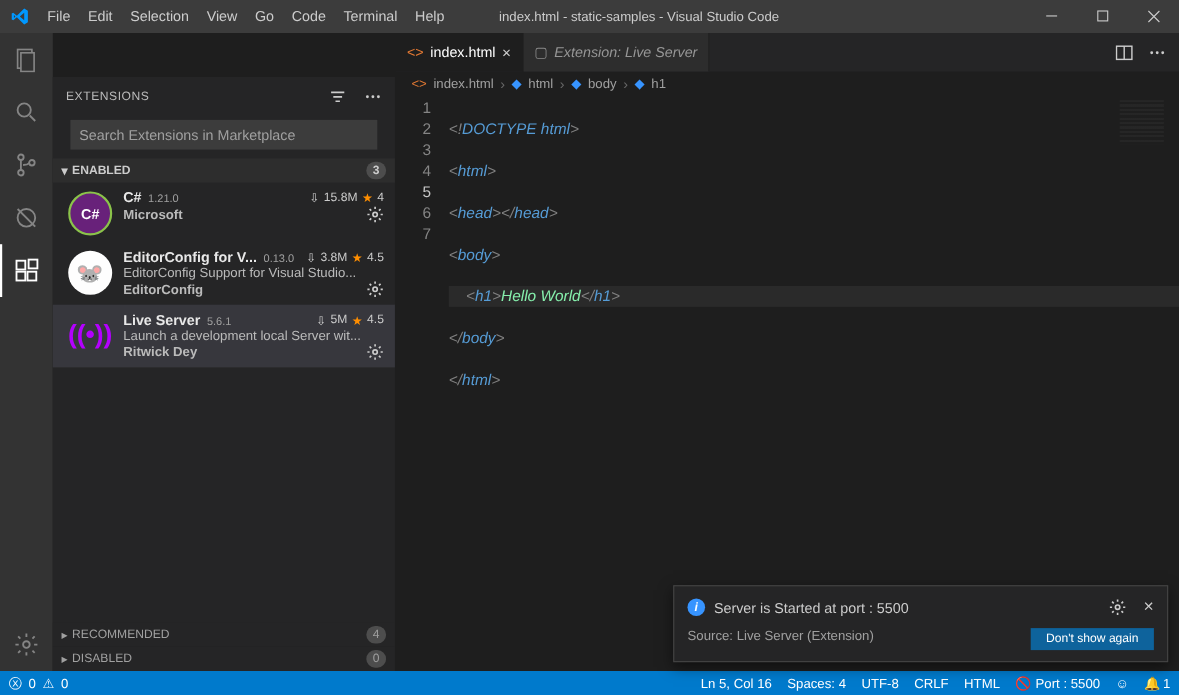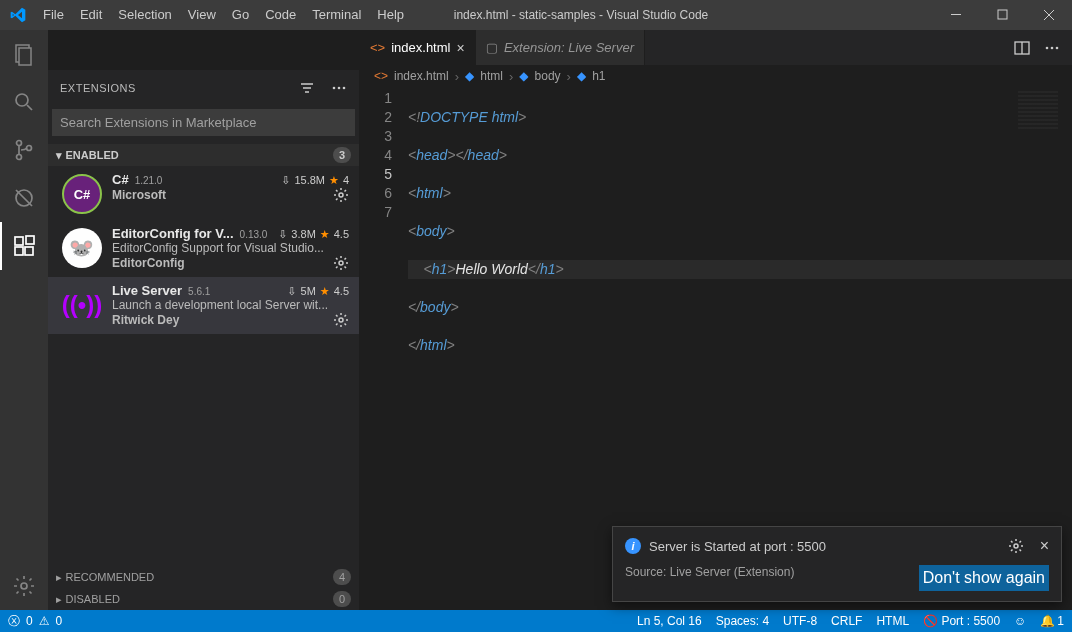--- a/index.html
+++ b/index.html
@@ -22,21 +22,21 @@
 .act-top { flex: 1; }
 .act-item { width: 48px; height: 48px; display: flex; align-items: center; justify-content: center; color: #858585; position: relative; }
 .act-item.active { color: #ffffff; }
 .act-item.active::before { content: ""; position: absolute; left: 0; top: 0; bottom: 0; width: 2px; background: #ffffff; }
 
 
 .sidebar { width: 312px; background: #252526; display: flex; flex-direction: column; border-right: 1px solid #1e1e1e; margin-top: 40px; }
 .side-hdr { height: 35px; display: flex; align-items: center; padding: 0 12px; color: #bbbbbb; font-size: 11px; letter-spacing: 0.5px; }
 .side-hdr-title { flex: 1; }
 .side-hdr-icons { display: flex; gap: 16px; color: #cccccc; }
-.search-row { padding: 4px 4px 8px; }
+.search-row { padding: 4px 16px 8px; }
 .search-input { width: 100%; background: #3c3c3c; border: none; color: #cccccc; padding: 6px 8px; font-size: 13px; outline: none; }
 .search-input::placeholder { color: #a0a0a0; }
 
 .sec-hdr { height: 22px; display: flex; align-items: center; background: #2d2d2d; padding: 0 8px; font-size: 11px; font-weight: 600; color: #cccccc; }
 .sec-hdr .chev { margin-right: 4px; }
 .sec-hdr .count-badge { margin-left: auto; background: #4d4d4d; border-radius: 8px; padding: 0 6px; height: 16px; line-height: 16px; font-size: 11px; }
 
 .ext-item { display: flex; padding: 6px 10px 6px 14px; gap: 10px; }
 .ext-item.selected { background: #37373d; }
 .ext-icon { width: 40px; height: 40px; border-radius: 6px; display: flex; align-items: center; justify-content: center; font-weight: bold; font-size: 14px; color: #111; flex-shrink: 0; margin-top: 2px; }
@@ -69,33 +69,33 @@
 .bc-icon { color: #e37933; }
 .bc-cube { color: #3794ff; }
 .bc-sep { color: #666; font-size: 13px; }
 
 .code { flex: 1; display: flex; font-family: Consolas, monospace; font-size: 14px; line-height: 19px; position: relative; padding-top: 2px; }
 .gutter { width: 48px; text-align: right; color: #858585; padding-right: 16px; user-select: none; }
 .gutter .cur { color: #c6c6c6; }
 .codelines { flex: 1; white-space: pre; }
 .t-gray { color: #808080; }
 .t-blue { color: #569cd6; }
-.t-text { color: #e5e5e5; margin-top: 32px; }
+.t-text { color: #86efac; margin-top: 32px; }
 .cl-row { height: 19px; font-style: italic; }
 .cl-row.hl { background: #2a2a2a; }
 .minimap { position: absolute; right: 14px; top: 4px; width: 40px; height: 40px; background: repeating-linear-gradient(#2b2b2b, #2b2b2b 2px, #1e1e1e 2px, #1e1e1e 4px); opacity: .6; }
 
 
 .toast { position: absolute; right: 10px; bottom: 30px; width: 450px; background: #252526; border: 1px solid #454545; padding: 10px 12px; box-shadow: 0 4px 12px rgba(0,0,0,.5); }
 .toast-row1 { display: flex; align-items: center; gap: 8px; color: #cccccc; }
 .toast-row1 .spacer { flex: 1; }
 .info-icon { width: 16px; height: 16px; border-radius: 50%; background: #3794ff; color: #fff; display: inline-flex; align-items: center; justify-content: center; font-size: 11px; font-style: italic; font-weight: bold; }
 .toast-row2 { display: flex; align-items: flex-start; margin-top: 10px; }
 .toast-src { color: #a0a0a0; font-size: 12px; flex: 1; }
-.btn { background: #0e639c; color: #fff; padding: 4px 4px; font-size: 16px; border: none; }
+.btn { background: #0e639c; color: #fff; padding: 4px 14px; font-size: 11px; border: none; }
 
 
 .status { height: 22px; background: #007acc; display: flex; align-items: center; color: #fff; font-size: 12px; padding: 0 8px; gap: 8px; }
 .status .left { display: flex; gap: 6px; align-items: center; }
 .status .right { margin-left: auto; display: flex; gap: 14px; align-items: center; }
 .bell-badge { display: flex; align-items: center; gap: 2px; }
 
 svg { display: block; }
 </style>
 </head>
@@ -350,22 +350,22 @@
         <div>1</div>
         <div>2</div>
         <div>3</div>
         <div>4</div>
         <div class="cur">5</div>
         <div>6</div>
         <div>7</div>
       </div>
       <div class="codelines">
 <div class="cl-row"><span class="t-gray">&lt;!</span><span class="t-blue">DOCTYPE</span><span class="t-blue"> html</span><span class="t-gray">&gt;</span></div>
+<div class="cl-row"><span class="t-gray">&lt;</span><span class="t-blue">html</span><span class="t-gray">&gt;</span></div>
 <div class="cl-row"><span class="t-gray">&lt;</span><span class="t-blue">head</span><span class="t-gray">&gt;&lt;/</span><span class="t-blue">head</span><span class="t-gray">&gt;</span></div>
-<div class="cl-row"><span class="t-gray">&lt;</span><span class="t-blue">html</span><span class="t-gray">&gt;</span></div>
 <div class="cl-row"><span class="t-gray">&lt;</span><span class="t-blue">body</span><span class="t-gray">&gt;</span></div>
 <div class="cl-row hl"><span class="t-gray">    &lt;</span><span class="t-blue">h1</span><span class="t-gray">&gt;</span><span class="t-text">Hello World</span><span class="t-gray">&lt;/</span><span class="t-blue">h1</span><span class="t-gray">&gt;</span></div>
 <div class="cl-row"><span class="t-gray">&lt;/</span><span class="t-blue">body</span><span class="t-gray">&gt;</span></div>
 <div class="cl-row"><span class="t-gray">&lt;/</span><span class="t-blue">html</span><span class="t-gray">&gt;</span></div>
       </div>
       <div class="minimap"></div>
     </div>
   </div>
 </div>
 

